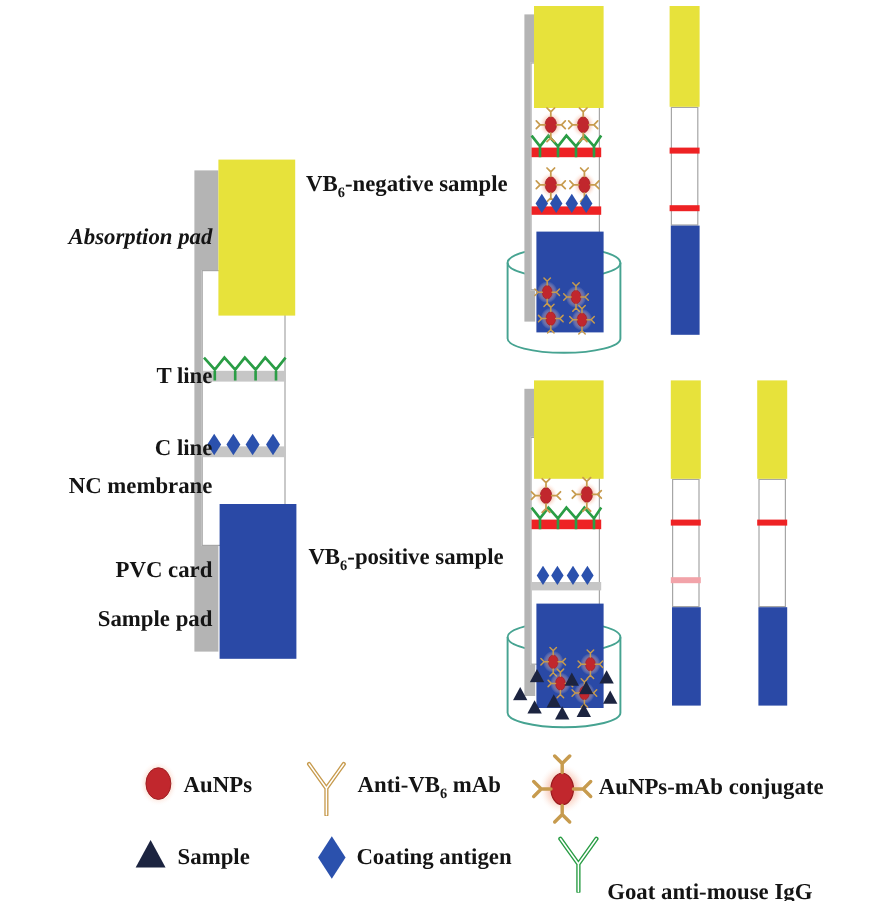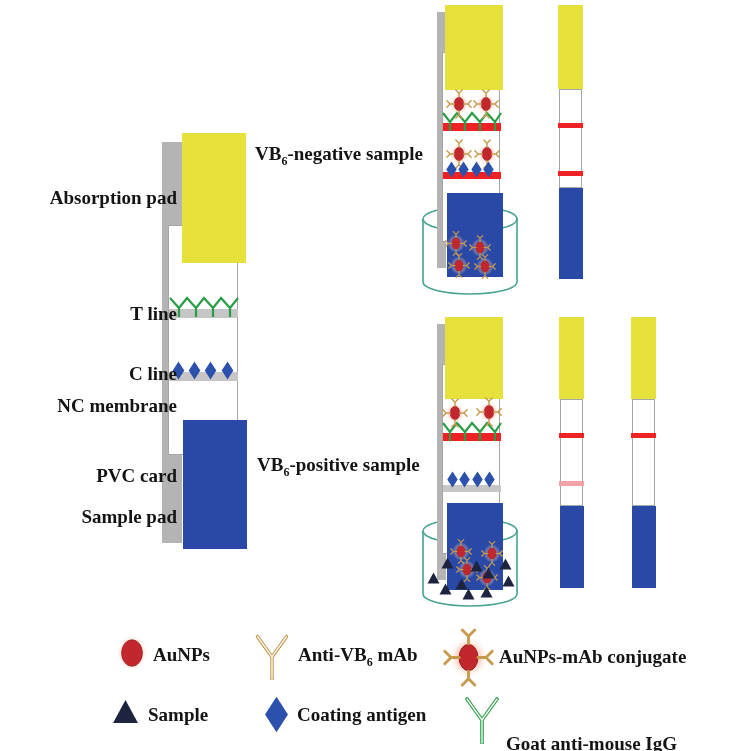--- a/index.html
+++ b/index.html
@@ -96,21 +96,21 @@
     <svg class="abs" style="left:187px;top:361px;" width="15" height="19">
         <use href="#sym-diamond"></use>
       </svg>
     <svg class="abs" style="left:203px;top:361px;" width="15" height="19">
         <use href="#sym-diamond"></use>
       </svg>
     <svg class="abs" style="left:220px;top:361px;" width="15" height="19">
         <use href="#sym-diamond"></use>
       </svg>
 
-    <div class="lbl left-lbl" style="top:186px;">Absorption pad</div>
+    <div class="lbl left-lbl" style="top:186px;font-style:italic;">Absorption pad</div>
     <div class="lbl left-lbl" style="top:302px;text-align:center;">T line</div>
     <div class="lbl left-lbl" style="top:362px;">C line</div>
     <div class="lbl left-lbl" style="top:394px;">NC membrane</div>
     <div class="lbl left-lbl" style="top:464px;">PVC card</div>
     <div class="lbl left-lbl" style="top:505px;">Sample pad</div>
   </div>
 
   <div>
     <div class="lbl" style="left:255px;top:142px;">
       <span>VB</span><span class="sub">6</span><span>-negative sample</span>

